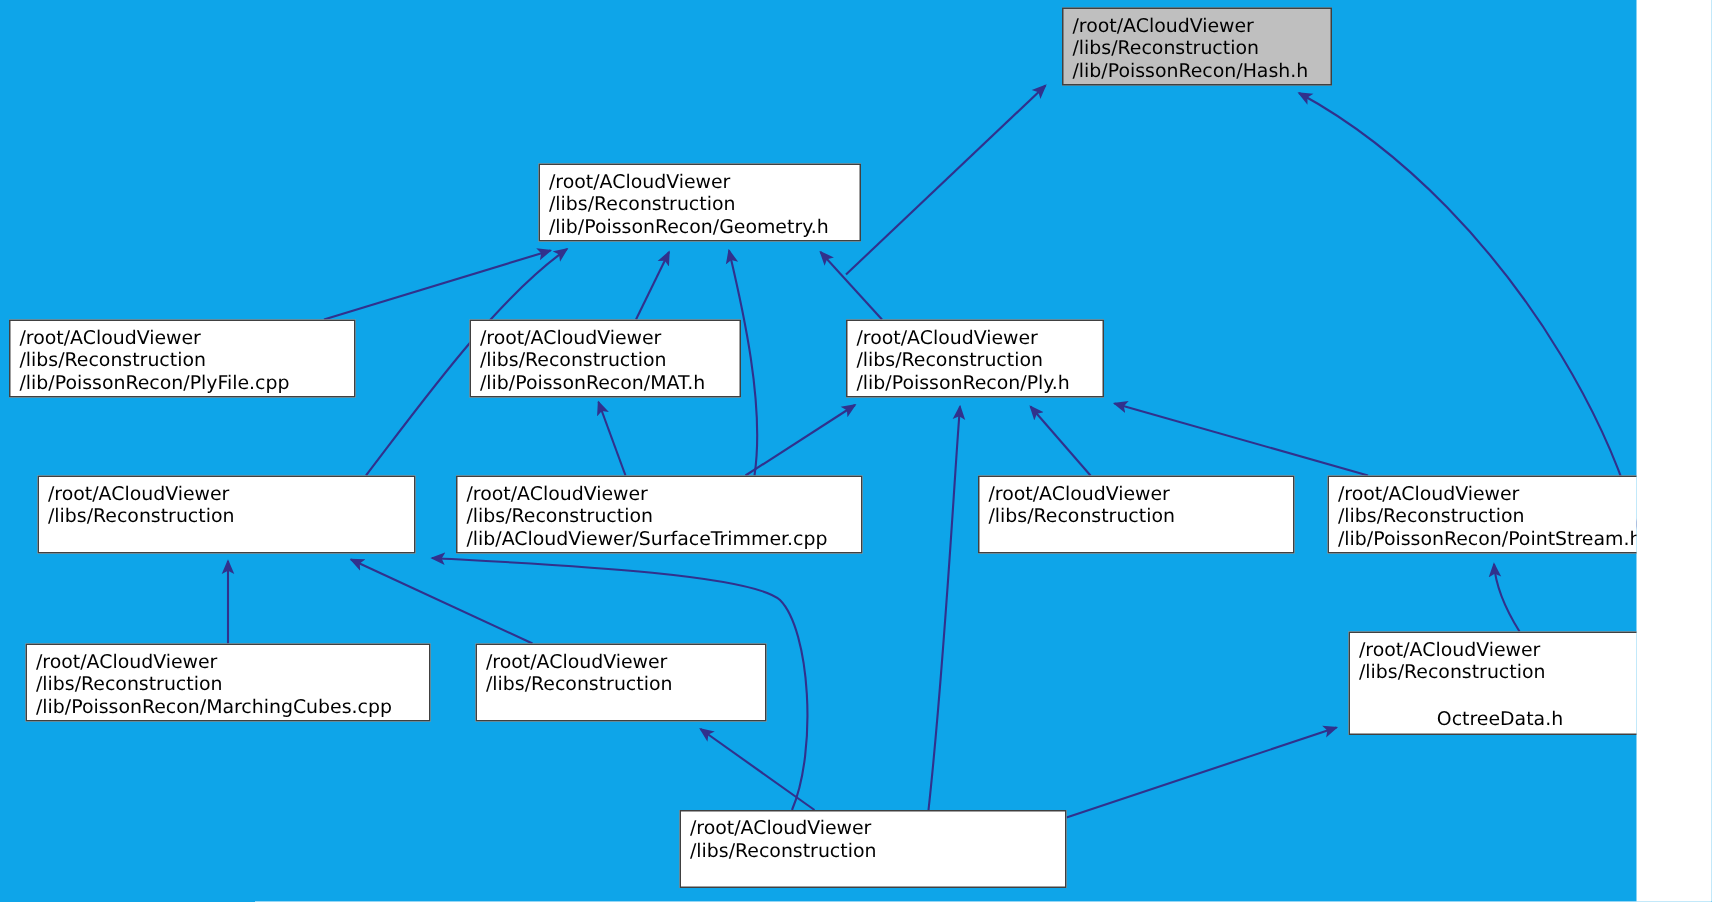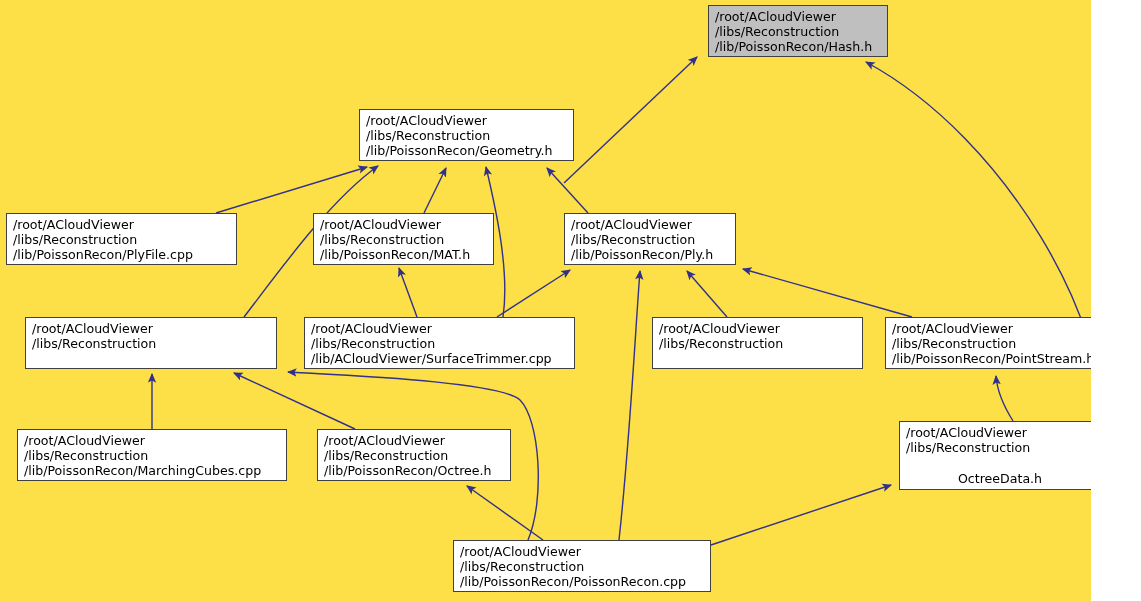--- a/index.html
+++ b/index.html
@@ -4,21 +4,21 @@
 <style>
   html, body {
     margin: 0;
     padding: 0;
     background: #ffffff;
   }
   #canvas {
     position: relative;
     width: 1091px;
     height: 601px;
-    background: #fde047;
+    background: #0ea5e9;
     font-family: "DejaVu Sans", "Liberation Sans", sans-serif;
     overflow: hidden;
   }
   #edges {
     position: absolute;
     left: 0;
     top: 0;
     width: 1141px;
     height: 601px;
   }
@@ -80,17 +80,17 @@
       <div class="node highlight" style="left: 708px; top: 5px; width: 180px; height: 52px;"><span class="ln">/root/ACloudViewer</span><span class="ln">/libs/Reconstruction</span><span class="ln">/lib/PoissonRecon/Hash.h</span></div>
       <div class="node" style="left: 359px; top: 109px; width: 215px; height: 52px;"><span class="ln">/root/ACloudViewer</span><span class="ln">/libs/Reconstruction</span><span class="ln">/lib/PoissonRecon/Geometry.h</span></div>
       <div class="node" style="left: 6px; top: 213px; width: 231px; height: 52px;"><span class="ln">/root/ACloudViewer</span><span class="ln">/libs/Reconstruction</span><span class="ln">/lib/PoissonRecon/PlyFile.cpp</span></div>
       <div class="node" style="left: 313px; top: 213px; width: 181px; height: 52px;"><span class="ln">/root/ACloudViewer</span><span class="ln">/libs/Reconstruction</span><span class="ln">/lib/PoissonRecon/MAT.h</span></div>
       <div class="node" style="left: 564px; top: 213px; width: 172px; height: 52px;"><span class="ln">/root/ACloudViewer</span><span class="ln">/libs/Reconstruction</span><span class="ln">/lib/PoissonRecon/Ply.h</span></div>
       <div class="node" style="left: 25px; top: 317px; width: 252px; height: 52px;"><span class="ln">/root/ACloudViewer</span><span class="ln">/libs/Reconstruction</span></div>
       <div class="node" style="left: 304px; top: 317px; width: 271px; height: 52px;"><span class="ln">/root/ACloudViewer</span><span class="ln">/libs/Reconstruction</span><span class="ln">/lib/ACloudViewer/SurfaceTrimmer.cpp</span></div>
       <div class="node" style="left: 652px; top: 317px; width: 211px; height: 52px;"><span class="ln">/root/ACloudViewer</span><span class="ln">/libs/Reconstruction</span></div>
       <div class="node" style="left: 885px; top: 317px; width: 226px; height: 52px;"><span class="ln">/root/ACloudViewer</span><span class="ln">/libs/Reconstruction</span><span class="ln">/lib/PoissonRecon/PointStream.h</span></div>
       <div class="node" style="left: 17px; top: 429px; width: 270px; height: 52px;"><span class="ln">/root/ACloudViewer</span><span class="ln">/libs/Reconstruction</span><span class="ln">/lib/PoissonRecon/MarchingCubes.cpp</span></div>
-      <div class="node" style="left: 317px; top: 429px; width: 194px; height: 52px;"><span class="ln">/root/ACloudViewer</span><span class="ln">/libs/Reconstruction</span><span class="ln">/lib/PoissonRecon/Octree.h</span></div>
+      <div class="node" style="left: 317px; top: 429px; width: 194px; height: 52px;"><span class="ln">/root/ACloudViewer</span><span class="ln">/libs/Reconstruction</span></div>
       <div class="node" style="left: 899px; top: 421px; width: 201px; height: 69px;"><span class="ln">/root/ACloudViewer</span><span class="ln">/libs/Reconstruction</span><span class="ln center">OctreeData.h</span></div>
-      <div class="node" style="left: 453px; top: 540px; width: 258px; height: 52px;"><span class="ln">/root/ACloudViewer</span><span class="ln">/libs/Reconstruction</span><span class="ln">/lib/PoissonRecon/PoissonRecon.cpp</span></div>
+      <div class="node" style="left: 453px; top: 540px; width: 258px; height: 52px;"><span class="ln">/root/ACloudViewer</span><span class="ln">/libs/Reconstruction</span></div>
     </div>
 </div>
 
 </body></html>

